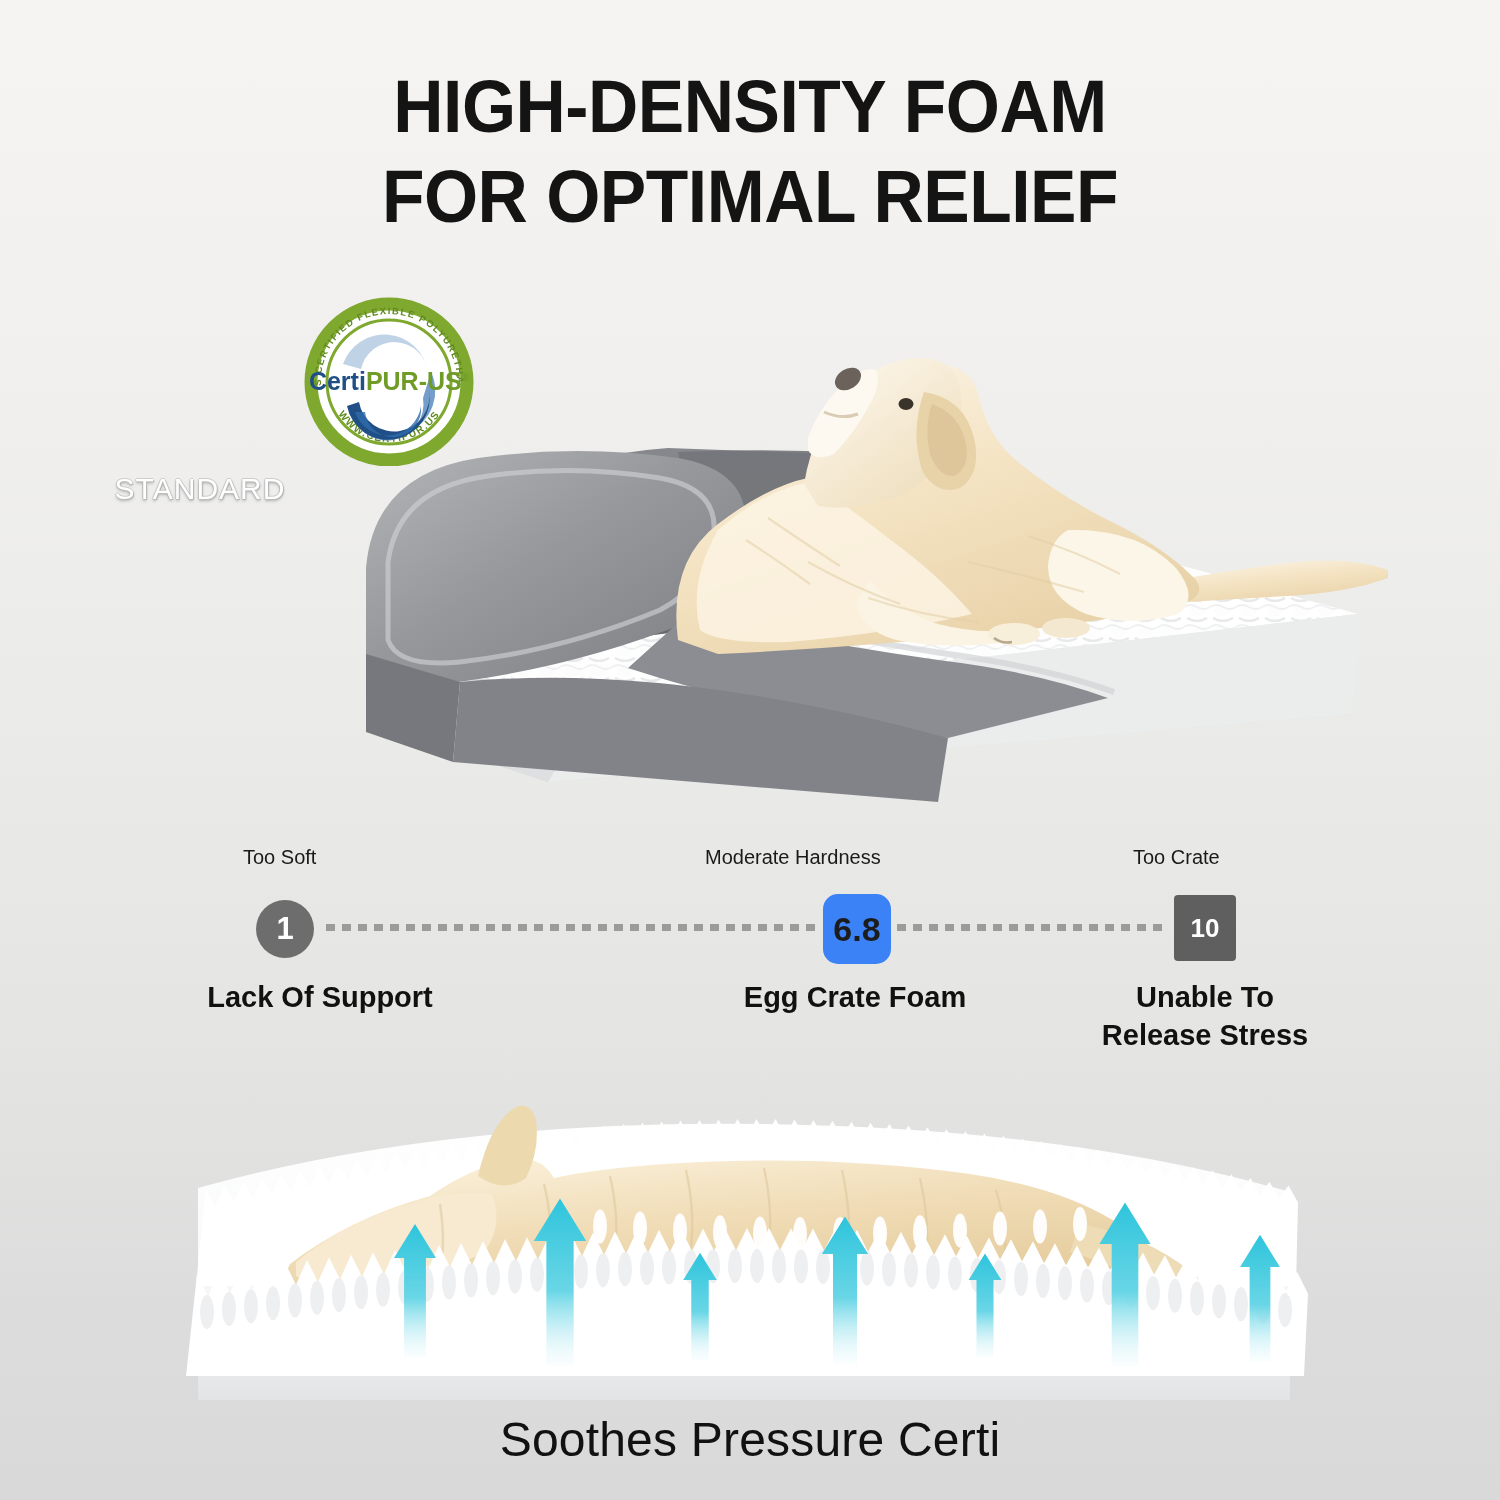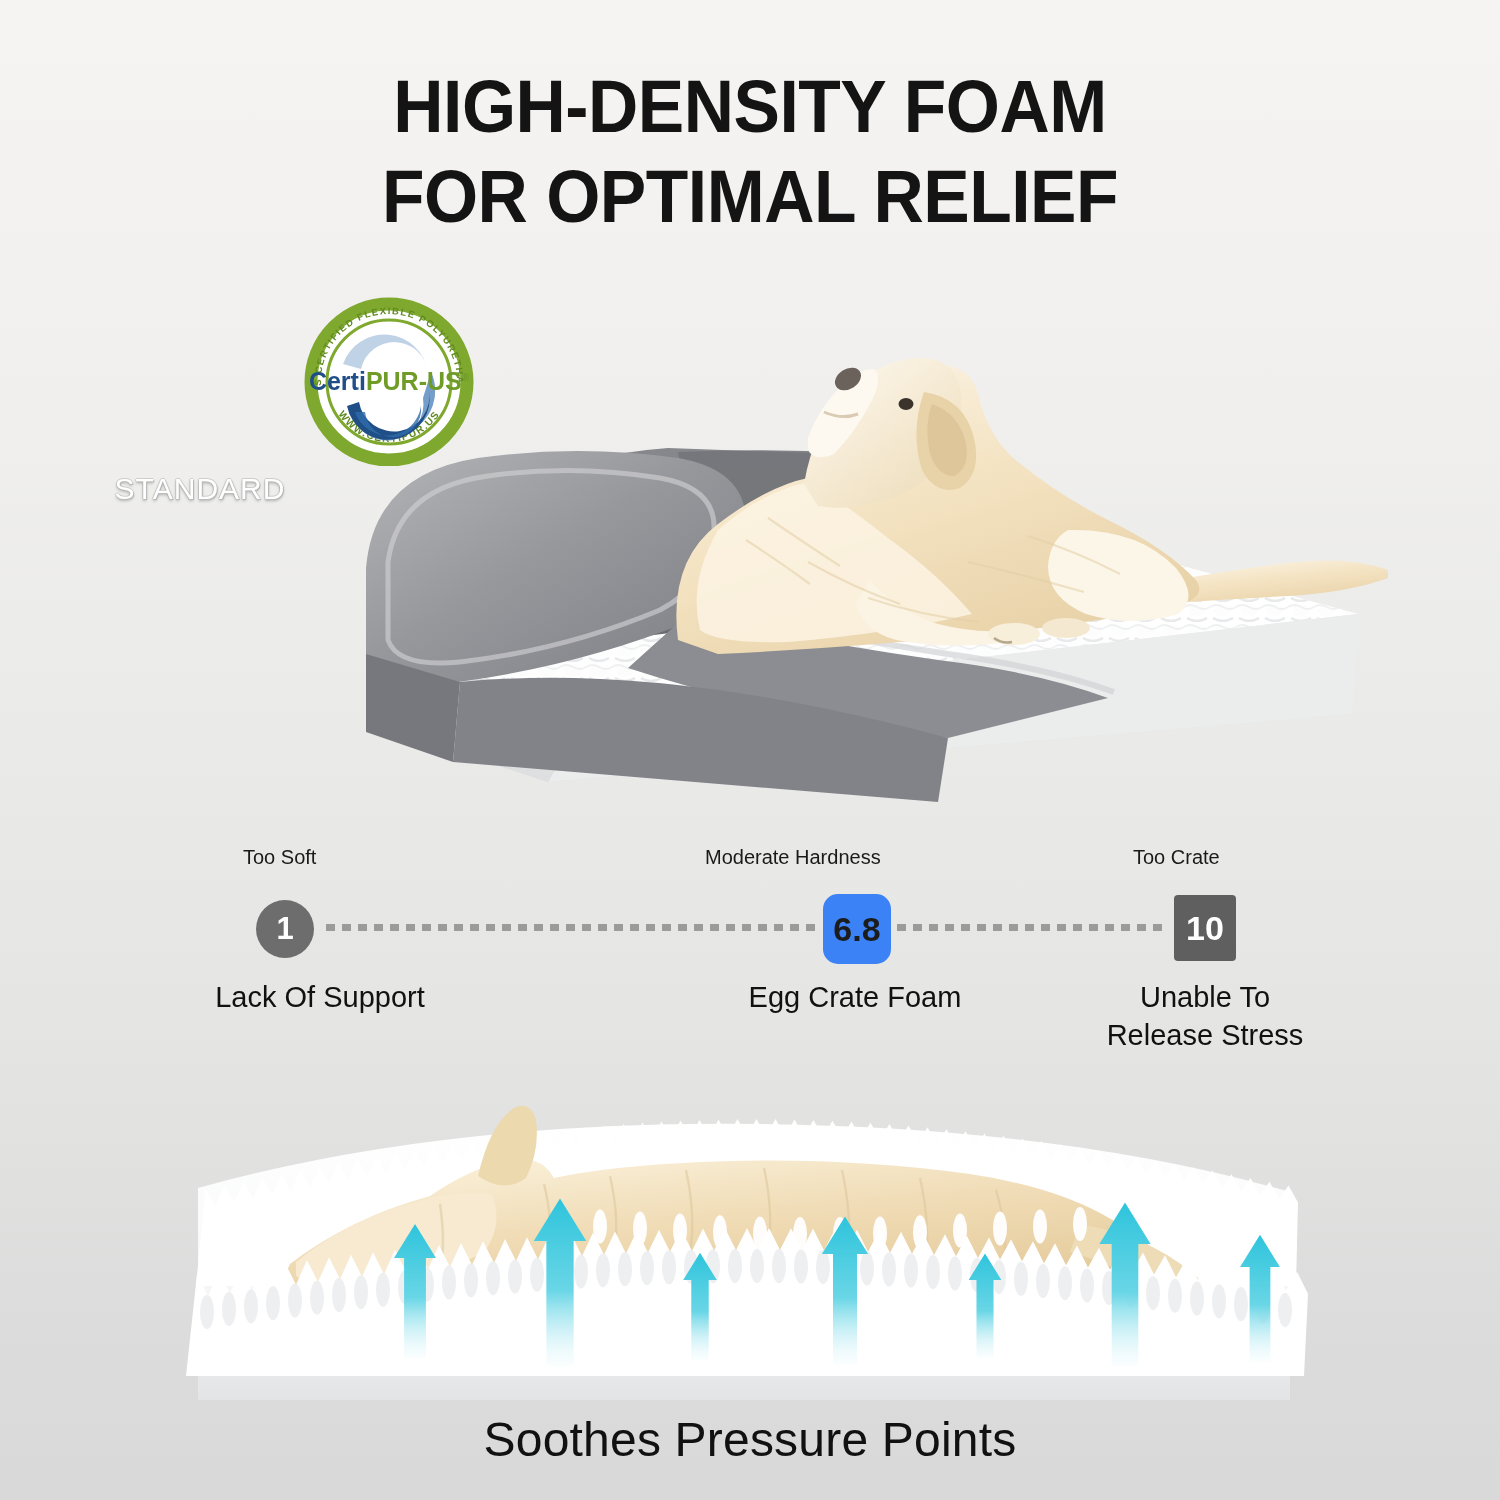--- a/index.html
+++ b/index.html
@@ -45,39 +45,39 @@
   .certipur{position:absolute;left:303px;top:294px;width:205px;height:172px;}
   .certipur svg{width:100%;height:100%;display:block;}
 
   
   .hero{position:absolute;left:248px;top:262px;width:1140px;height:540px;}
   .hero svg{width:100%;height:100%;display:block;}
 
   
   .scale{position:absolute;left:0;top:838px;width:1500px;height:220px;}
   .sc-top{position:absolute;font-size:20px;color:#1a1a1a;font-weight:400;white-space:nowrap;}
-  .sc-bot{position:absolute;font-size:29px;color:#111;font-weight:400;text-align:center;line-height:1.32;}
+  .sc-bot{position:absolute;font-size:29px;color:#111;font-weight:700;text-align:center;line-height:1.32;}
   .sc-line{
     position:absolute;top:86px;height:7px;
     background-image:linear-gradient(90deg,#9b9b9b 0 9px,transparent 9px 16px);
     background-size:16px 7px;background-repeat:repeat-x;
   }
   .m1{
     position:absolute;left:256px;top:62px;width:58px;height:58px;border-radius:50%;
     background:#6d6d6d;color:#fff;font-weight:700;font-size:31px;
     display:flex;align-items:center;justify-content:center;
   }
   .m2{
     position:absolute;left:823px;top:56px;width:68px;height:70px;border-radius:15px;
     background:#3b82f6;color:#1c1c1c;font-weight:700;font-size:34px;
     display:flex;align-items:center;justify-content:center;
   }
   .m3{
     position:absolute;left:1174px;top:57px;width:62px;height:66px;border-radius:4px;
-    background:#5f5f5f;color:#fff;font-weight:700;font-size:34px;
+    background:#5f5f5f;color:#fff;font-weight:700;font-size:26px;
     display:flex;align-items:center;justify-content:center;
   }
 
   
   .scene{position:absolute;left:140px;top:1028px;width:1220px;height:372px;}
   .scene svg{width:100%;height:100%;display:block;}
 
   
   .caption{
     position:absolute;left:0;right:0;top:1412px;text-align:center;
@@ -429,15 +429,15 @@
                L 1130.374 239
                L 1130.374 334
                L 1109.626 334
                L 1109.626 239
                L 1100.05 239 Z" fill="url(#arrowG)"></path>
           </g>
       </g>
     </svg>
   </div>
 
-  <div class="caption">Soothes Pressure Points</div>
+  <div class="caption">Soothes Pressure Certi</div>
 
 </div>
 
 </body></html>

